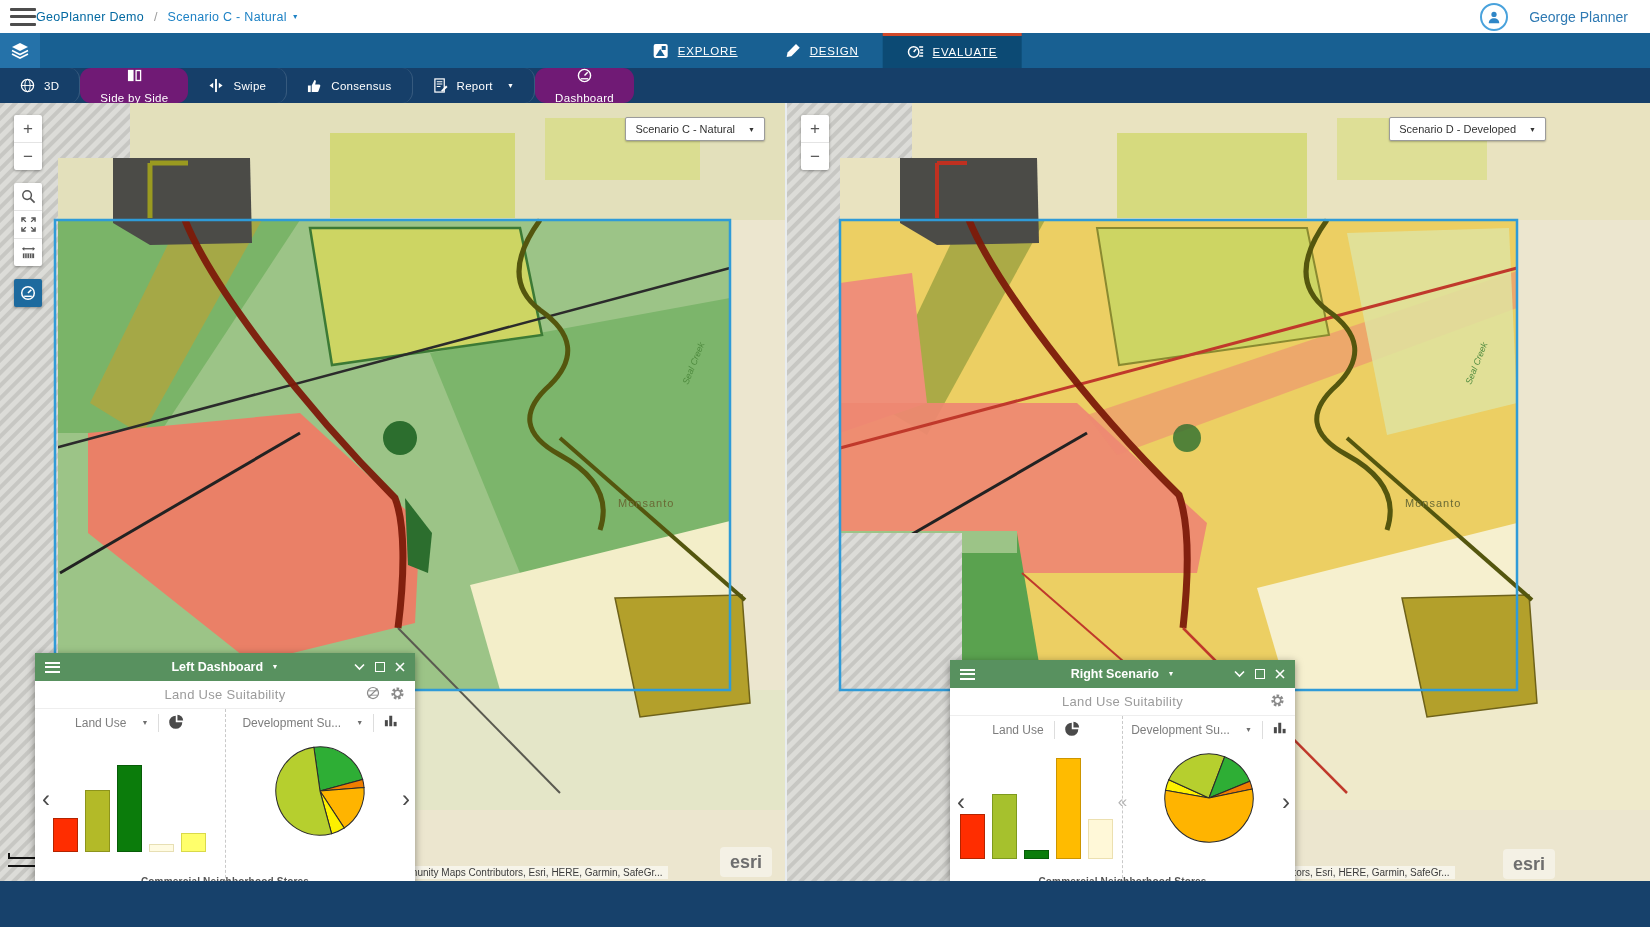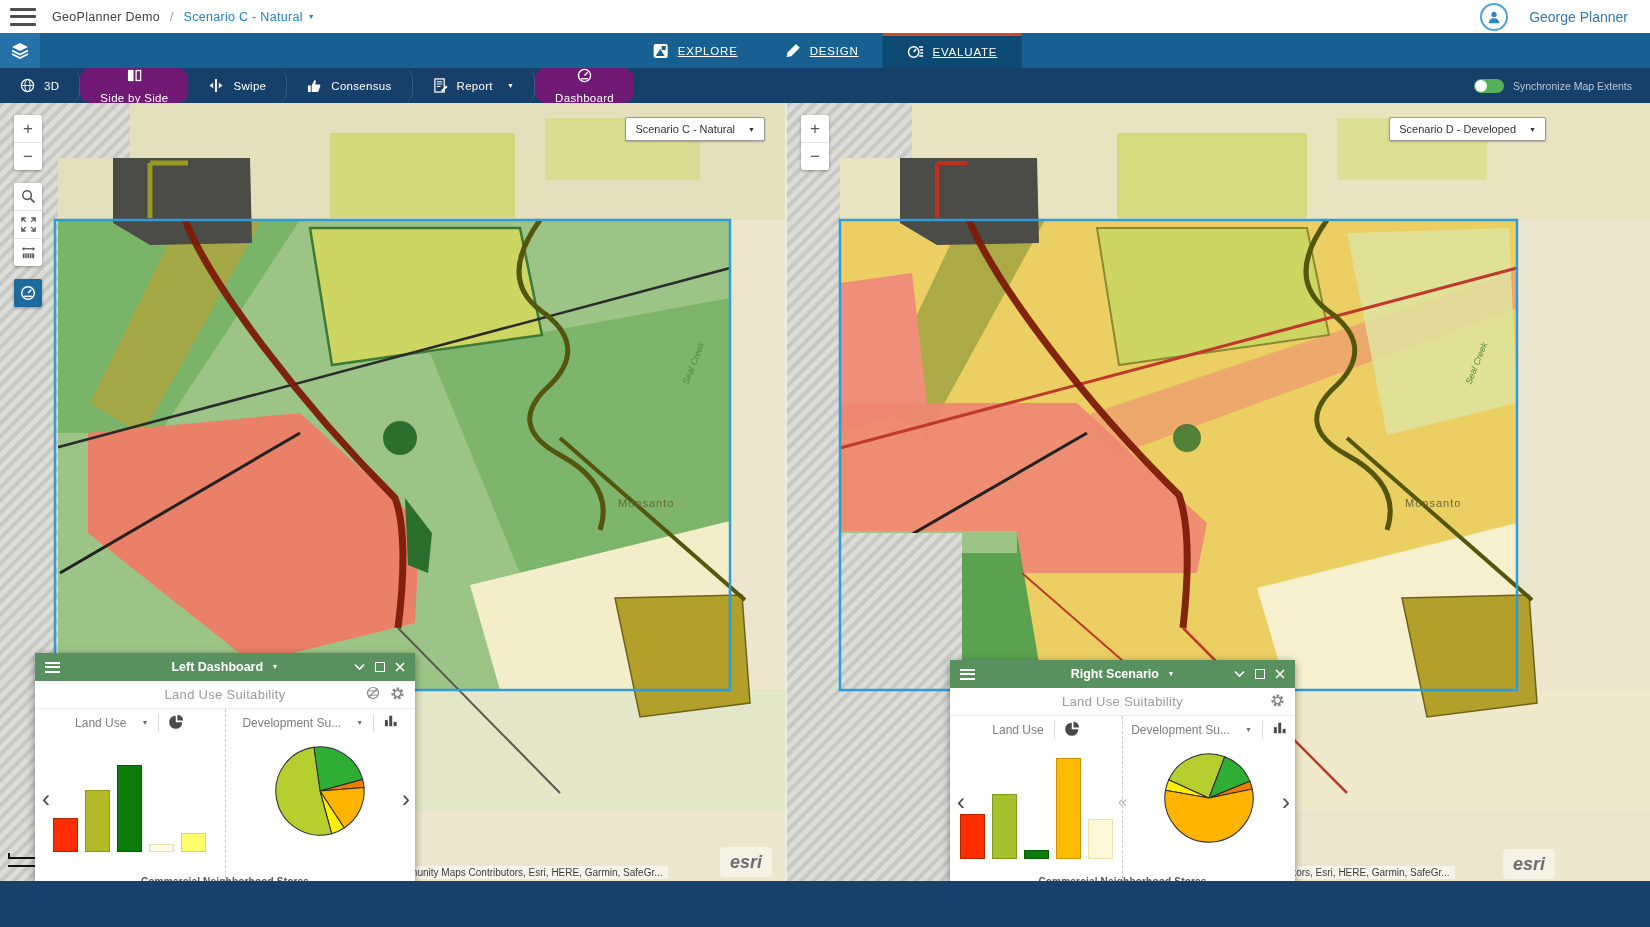--- a/index.html
+++ b/index.html
@@ -2,21 +2,21 @@
 <html><head>
 <meta charset="utf-8">
 <style>
   html,body{margin:0;padding:0;background:#222;}
   .app{position:relative;width:1650px;height:927px;background:#fff;overflow:hidden;
        font-family:"Liberation Sans",sans-serif;-webkit-font-smoothing:antialiased;}
   
   .topbar{position:absolute;left:0;top:0;width:100%;height:33px;background:#fff;display:flex;align-items:center;}
   .hamburger{width:26px;height:18px;margin-left:10px;display:flex;flex-direction:column;justify-content:space-between;cursor:pointer;}
   .hamburger span{display:block;height:3px;background:#4d4d4d;border-radius:1px;}
-  .crumb-app{margin-left:16px;font-size:12.5px;color:#404040;letter-spacing:.3px;}
+  .crumb-app{font-size:12.5px;color:#0369a1;letter-spacing:.3px;}
   .crumb-sep{margin:0 10px;font-size:12.5px;color:#9a9a9a;}
   .crumb-scen{font-size:12.5px;color:#1e82c5;letter-spacing:.3px;cursor:pointer;}
   .caret{font-size:7px;vertical-align:2px;margin-left:5px;}
   .user{margin-left:auto;margin-right:22px;display:flex;align-items:center;gap:21px;cursor:pointer;}
   .avatar{width:24px;height:24px;border:2px solid #49a2dc;border-radius:50%;display:flex;align-items:center;justify-content:center;}
   .user-name{font-size:14px;color:#2f7ab3;}
   
   .navbar{position:absolute;left:0;top:33px;width:100%;height:35px;background:#186092;}
   .layers-btn{position:absolute;left:0;top:0;width:40px;height:35px;background:#2572a9;display:flex;align-items:center;justify-content:center;cursor:pointer;}
   .tabs{position:absolute;left:50%;top:0;transform:translateX(-50%);height:35px;display:flex;}
@@ -44,21 +44,21 @@
   .ctrl{position:absolute;background:#fff;box-shadow:0 1px 3px rgba(0,0,0,.35);border-radius:2px;}
   .ctrl .cell{width:28px;height:27px;display:flex;align-items:center;justify-content:center;font-size:17px;color:#555;cursor:pointer;border-bottom:1px solid #e4e4e4;}
   .ctrl .cell:last-child{border-bottom:none;}
   .zoombox{left:14px;top:12px;}
   .map.right .zoombox{left:14px;}
   .toolbox{left:14px;top:80px;}
   .dashbtn{position:absolute;left:14px;top:176px;width:28px;height:28px;background:#1d6a9e;border-radius:2px;
       display:flex;align-items:center;justify-content:center;cursor:pointer;box-shadow:0 1px 3px rgba(0,0,0,.35);}
   .attrib{position:absolute;bottom:2px;left:363px;font-size:10px;color:#3c3c3c;background:rgba(255,255,255,.55);padding:1px 5px;white-space:nowrap;}
   .esri-logo{position:absolute;bottom:4px;left:720px;width:52px;height:30px;background:rgba(255,255,255,.45);border-radius:4px;
-      display:flex;align-items:center;justify-content:center;font-size:18px;font-weight:bold;font-style:italic;color:#6e6e6e;}
+      display:flex;align-items:center;justify-content:center;font-size:18px;font-weight:bold;color:#6e6e6e;}
   .scalebar{position:absolute;left:8px;bottom:14px;width:96px;height:20px;}
   .scalebar .seg{position:absolute;left:0;bottom:8px;width:60px;border-bottom:2px solid #111;}
   .scalebar .seg2{position:absolute;left:0;bottom:0;width:96px;border-bottom:2px solid #111;}
   .scalebar .tick{position:absolute;bottom:8px;width:2px;height:6px;background:#111;}
   
   .dash{position:absolute;background:#fff;box-shadow:0 2px 8px rgba(0,0,0,.4);display:flex;flex-direction:column;z-index:5;}
   .dash.leftp{left:35px;top:550px;width:380px;height:240px;}
   .dash.rightp{left:163px;top:557px;width:345px;height:233px;}
   .dash-header{position:relative;height:28px;background:#58915f;flex:0 0 28px;display:flex;align-items:center;}
   .dash-ham{margin-left:10px;width:15px;height:11px;display:flex;flex-direction:column;justify-content:space-between;cursor:pointer;}
@@ -208,26 +208,20 @@
     </div>
     <div class="tbtn green">
       <span class="icon">
         <svg width="15" height="15" viewBox="0 0 16 16">
             <circle cx="8" cy="8" r="6.5" stroke="#fff" stroke-width="1.5" fill="none"></circle>
             <path d="M8 8l3.4-3.4" stroke="#fff" stroke-width="1.6"></path>
             <path d="M4 11.5h8" stroke="#fff" stroke-width="1.4"></path>
           </svg>
       </span>
       <span>Dashboard</span>
-    </div>
-    <div class="sync">
-      <span class="pill">
-          <span class="knob"></span>
-        </span>
-      <span class="sync-label">Synchronize Map Extents</span>
     </div>
   </div>
 
   <div class="maps">
 
     <div class="map left">
       <svg class="terrain" width="785" height="778" viewBox="0 0 785 778">
         <defs>
           <pattern id="hatchL" width="9" height="9" patternTransform="rotate(45)" patternUnits="userSpaceOnUse">
             <rect width="9" height="9" fill="#dcdcd8"></rect>

